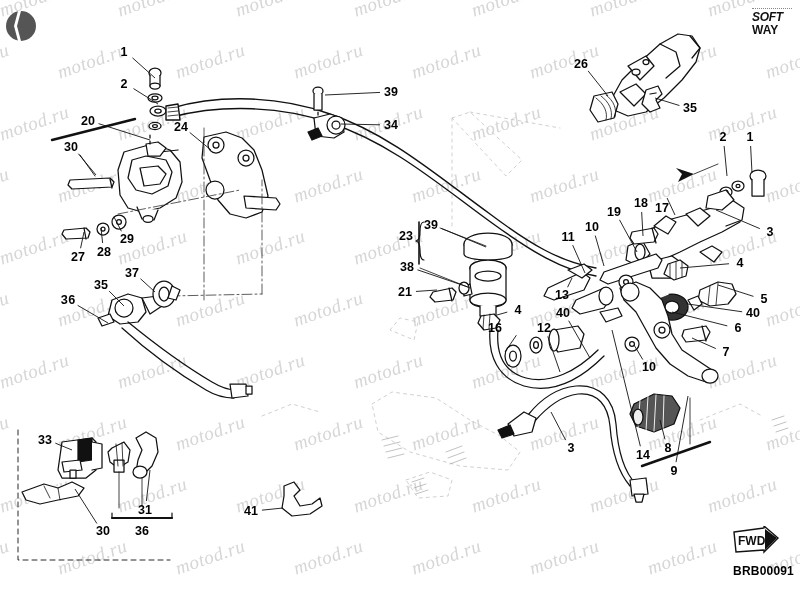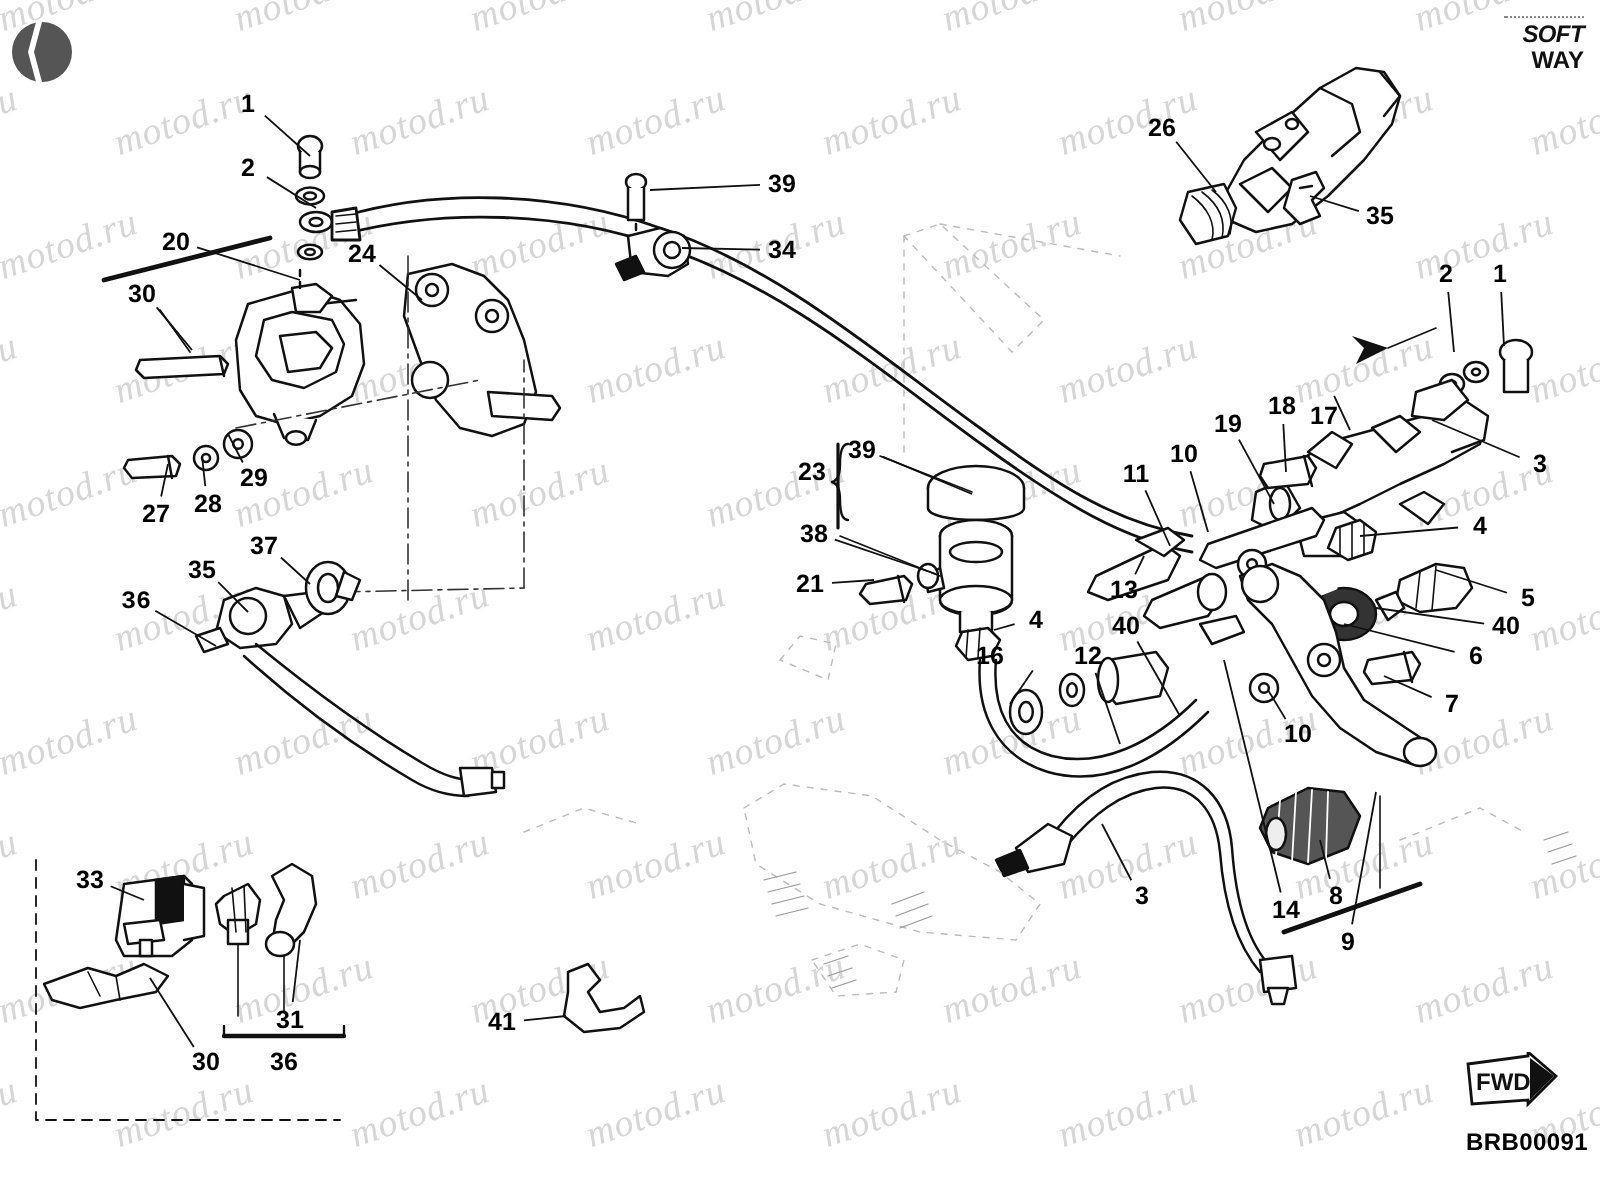--- a/index.html
+++ b/index.html
@@ -42,21 +42,21 @@
     line-height:1;
     white-space:nowrap;
     transform:translate(-50%,-50%);
   }
   
   #logo{
     position:absolute;left:4px;top:8px;width:34px;height:36px;z-index:5;
   }
   
   #brand{
-    position:absolute;right:8px;top:8px;z-index:5;text-align:right;
+    position:absolute;right:8px;top:8px;z-index:5;
     line-height:1;
   }
   #brand .b1{
     font-family:"Liberation Sans", sans-serif;
     font-weight:bold;font-style:italic;font-size:12px;color:#111;
     letter-spacing:-0.3px;display:block;
   }
   #brand .b2{
     font-family:"Liberation Sans", sans-serif;
     font-weight:bold;font-size:12px;color:#111;

